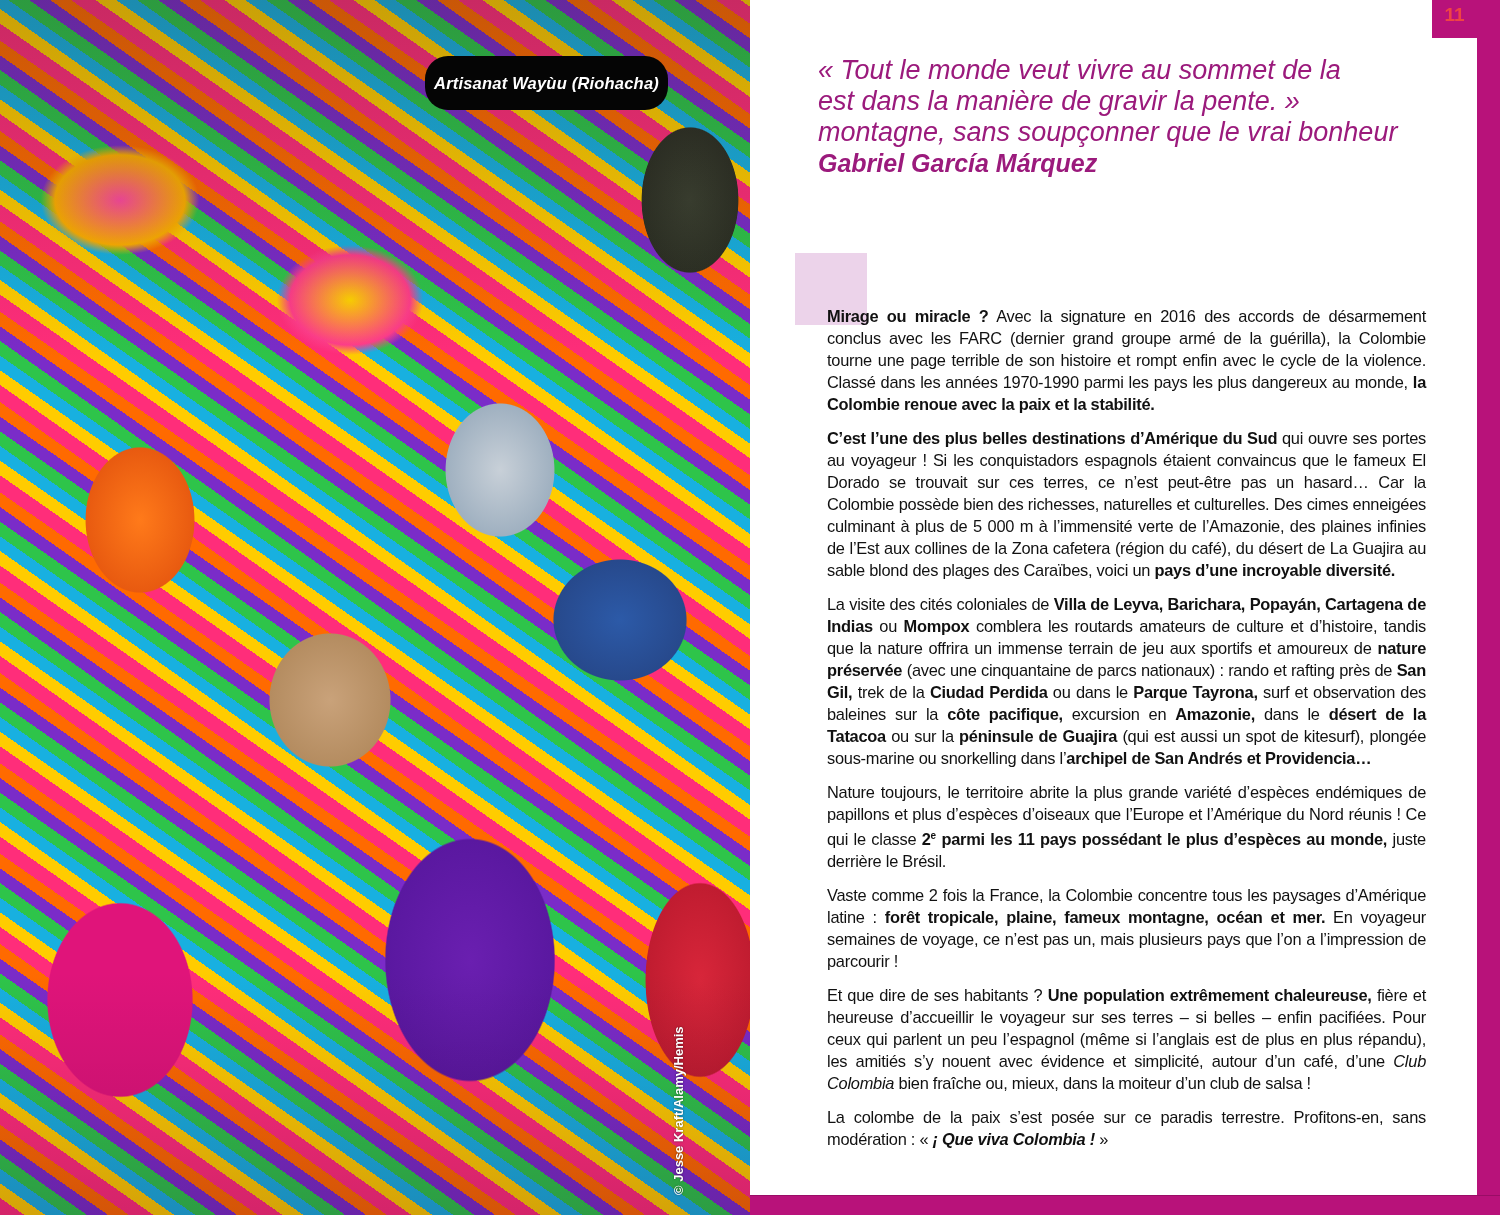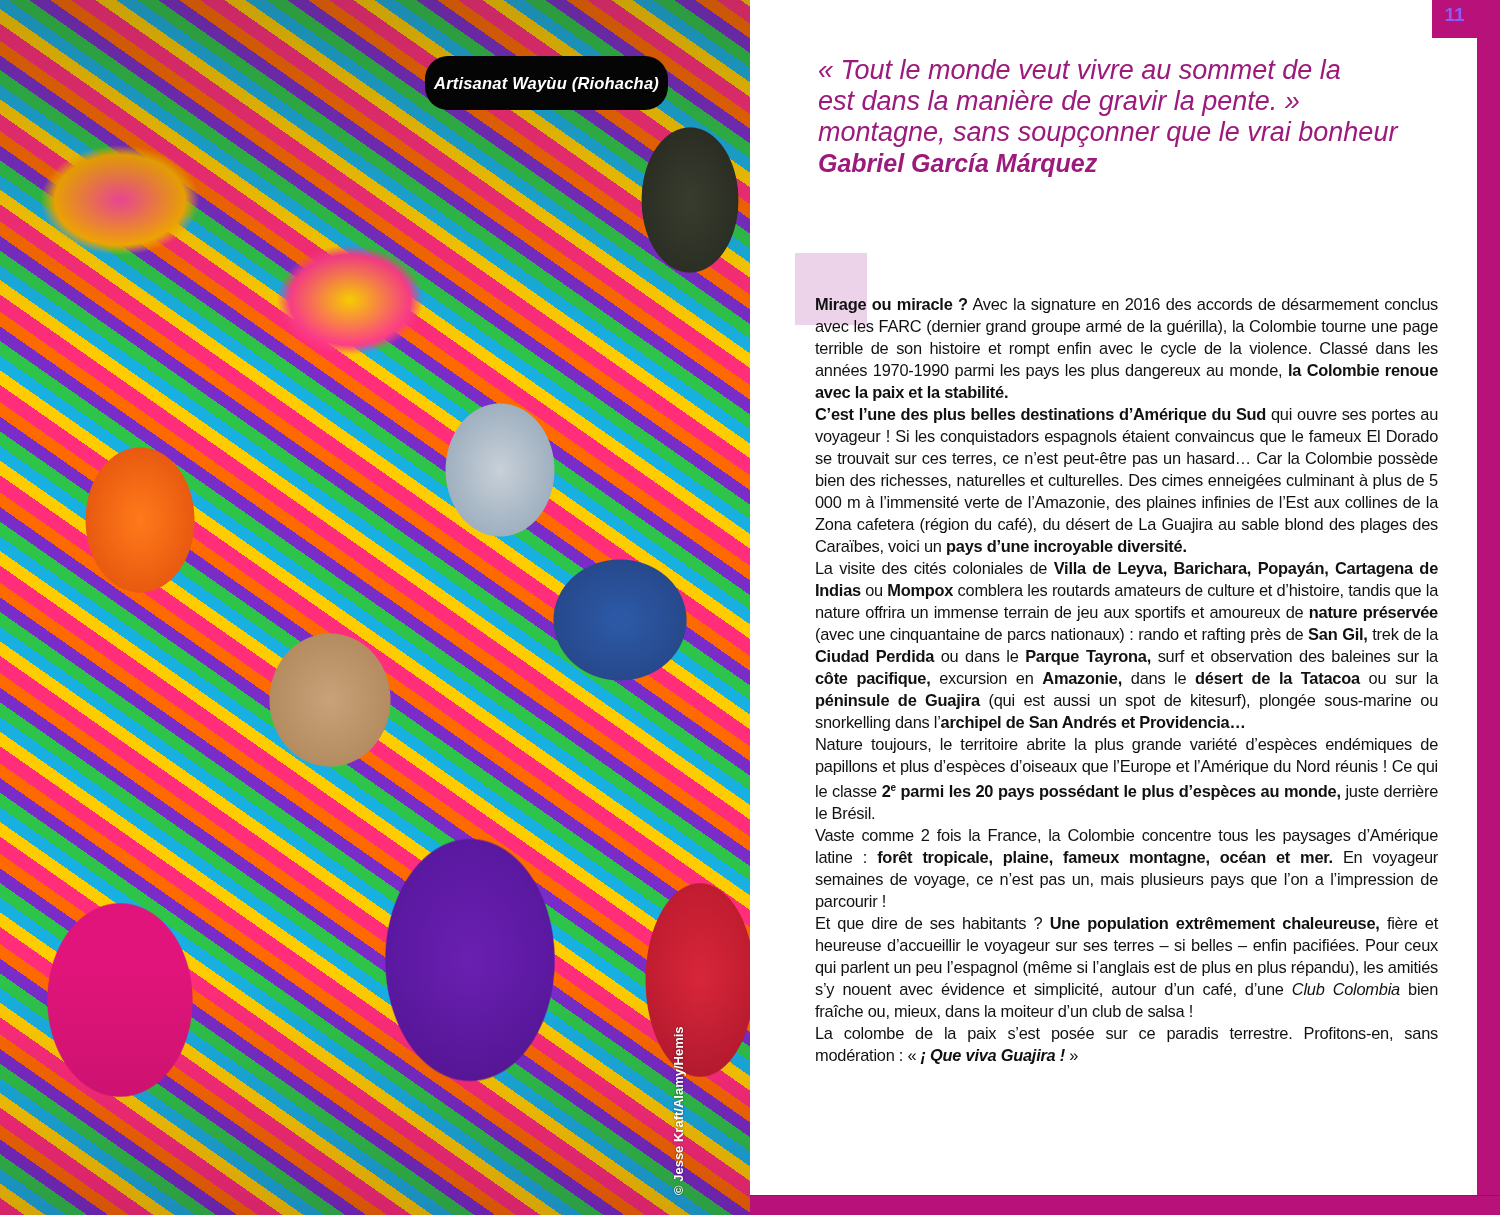--- a/index.html
+++ b/index.html
@@ -19,26 +19,26 @@
       repeating-linear-gradient(35deg,#ff2d7a 0 14px,#ffcc00 14px 26px,#18b0e0 26px 38px,#2ec44a 38px 50px,#7a2cc8 50px 62px,#ff6a00 62px 74px);
   }
   .photo-shade{position:absolute;inset:0;background:linear-gradient(180deg,rgba(40,30,30,.25) 0%,rgba(0,0,0,0) 30%,rgba(0,0,0,0) 80%,rgba(40,0,40,.2) 100%);}
   .caption{position:absolute;left:425px;top:56px;width:243px;height:54px;background:#050505;color:#fff;
     font-style:italic;font-weight:bold;font-size:16.5px;display:flex;align-items:center;justify-content:center;letter-spacing:.2px;border-radius:23px;}
   .credit{position:absolute;left:646px;top:1000px;width:50px;height:200px;}
   .credit span{position:absolute;left:25px;top:195px;transform-origin:0 0;transform:rotate(-90deg);white-space:nowrap;color:#fff;font-size:13px;font-weight:bold;text-shadow:0 0 2px rgba(0,0,0,.6);}
   .frame-right{position:absolute;left:1477px;top:0;width:23px;height:1215px;background:#b8127a;}
   .frame-bottom{position:absolute;left:750px;top:1195px;width:750px;height:20px;background:#b8127a;border-top:1px solid #9a0c66;}
   .page-tab{position:absolute;left:1432px;top:0;width:68px;height:38px;background:#b8127a;}
-  .page-num{position:absolute;left:1432px;top:4px;width:45px;text-align:center;color:#8b5cf6;font-weight:bold;font-size:19px;}
+  .page-num{position:absolute;left:1432px;top:4px;width:45px;text-align:center;color:#ef4444;font-weight:bold;font-size:19px;}
   .quote{position:absolute;right:62px;top:55px;width:620px;color:#9b1a7c;font-style:italic;font-size:27px;line-height:31px;}
   .quote .author{font-size:25px;font-weight:bold;}
   .deco{position:absolute;left:795px;top:253px;width:72px;height:72px;background:#ecd3ea;}
   .body{position:absolute;left:815px;top:293px;width:623px;font-size:16.4px;line-height:22px;color:#111;text-align:justify;letter-spacing:-.25px;}
-  .body p{margin:0;}
+  .body p{margin:12px;}
   .body b{font-weight:bold;}
 </style>
 </head>
 <body>
 
 <div class="photo">
   <div class="photo-shade"></div>
   <div class="caption">
       <span>Artisanat Wayùu (Riohacha)</span>
     </div>
@@ -58,17 +58,17 @@
   <div>montagne, sans soupçonner que le vrai bonheur</div>
   <div class="author">Gabriel García Márquez</div>
 </div>
 
 <div class="deco"></div>
 
 <div class="body">
   <p><b>Mirage ou miracle ?</b><span> Avec la signature en 2016 des accords de désarmement conclus avec les FARC (dernier grand groupe armé de la guérilla), la Colombie tourne une page terrible de son histoire et rompt enfin avec le cycle de la violence. Classé dans les années 1970-1990 parmi les pays les plus dangereux au monde, </span><b>la Colombie renoue avec la paix et la stabilité.</b></p>
   <p><b>C’est l’une des plus belles destinations d’Amérique du Sud</b><span> qui ouvre ses portes au voyageur ! Si les conquistadors espagnols étaient convaincus que le fameux El Dorado se trouvait sur ces terres, ce n’est peut-être pas un hasard… Car la Colombie possède bien des richesses, naturelles et culturelles. Des cimes enneigées culminant à plus de 5 000 m à l’immensité verte de l’Amazonie, des plaines infinies de l’Est aux collines de la Zona cafetera (région du café), du désert de La Guajira au sable blond des plages des Caraïbes, voici un </span><b>pays d’une incroyable diversité.</b></p>
   <p><span>La visite des cités coloniales de </span><b>Villa de Leyva, Barichara, Popayán, Cartagena de Indias</b><span> ou </span><b>Mompox</b><span> comblera les routards amateurs de culture et d’histoire, tandis que la nature offrira un immense terrain de jeu aux sportifs et amoureux de </span><b>nature préservée</b><span> (avec une cinquantaine de parcs nationaux) : rando et rafting près de </span><b>San Gil,</b><span> trek de la </span><b>Ciudad Perdida</b><span> ou dans le </span><b>Parque Tayrona,</b><span> surf et observation des baleines sur la </span><b>côte pacifique,</b><span> excursion en </span><b>Amazonie,</b><span> dans le </span><b>désert de la Tatacoa</b><span> ou sur la </span><b>péninsule de Guajira</b><span> (qui est aussi un spot de kitesurf), plongée sous-marine ou snorkelling dans l’</span><b>archipel de San Andrés et Providencia…</b></p>
-  <p><span>Nature toujours, le territoire abrite la plus grande variété d’espèces endémiques de papillons et plus d’espèces d’oiseaux que l’Europe et l’Amérique du Nord réunis ! Ce qui le classe </span><b><span>2</span><sup style="font-size:10px;">e</sup><span> parmi les 20 pays possédant le plus d’espèces au monde,</span></b><span> juste derrière le Brésil.</span></p>
+  <p><span>Nature toujours, le territoire abrite la plus grande variété d’espèces endémiques de papillons et plus d’espèces d’oiseaux que l’Europe et l’Amérique du Nord réunis ! Ce qui le classe </span><b><span>2</span><sup style="font-size:10px;">e</sup><span> parmi les 11 pays possédant le plus d’espèces au monde,</span></b><span> juste derrière le Brésil.</span></p>
   <p><span>Vaste comme 2 fois la France, la Colombie concentre tous les paysages d’Amérique latine : </span><b>forêt tropicale, plaine, fameux montagne, océan et mer.</b><span> En voyageur semaines de voyage, ce n’est pas un, mais plusieurs pays que l’on a l’impression de parcourir !</span></p>
   <p><span>Et que dire de ses habitants ? </span><b>Une population extrêmement chaleureuse,</b><span> fière et heureuse d’accueillir le voyageur sur ses terres – si belles – enfin pacifiées. Pour ceux qui parlent un peu l’espagnol (même si l’anglais est de plus en plus répandu), les amitiés s’y nouent avec évidence et simplicité, autour d’un café, d’une </span><i>Club Colombia</i><span> bien fraîche ou, mieux, dans la moiteur d’un club de salsa !</span></p>
-  <p><span>La colombe de la paix s’est posée sur ce paradis terrestre. Profitons-en, sans modération : « </span><b><i>¡ Que viva Guajira !</i></b><span> »</span></p>
+  <p><span>La colombe de la paix s’est posée sur ce paradis terrestre. Profitons-en, sans modération : « </span><b><i>¡ Que viva Colombia !</i></b><span> »</span></p>
 </div>
 
 </body></html>

